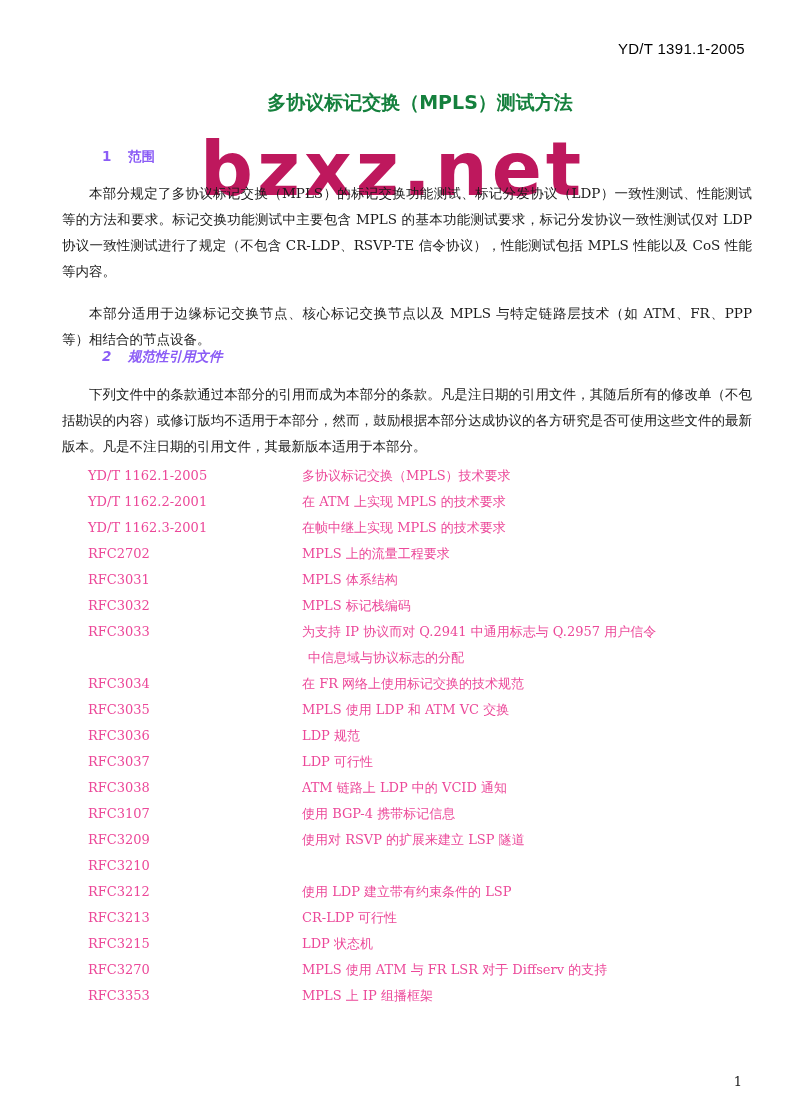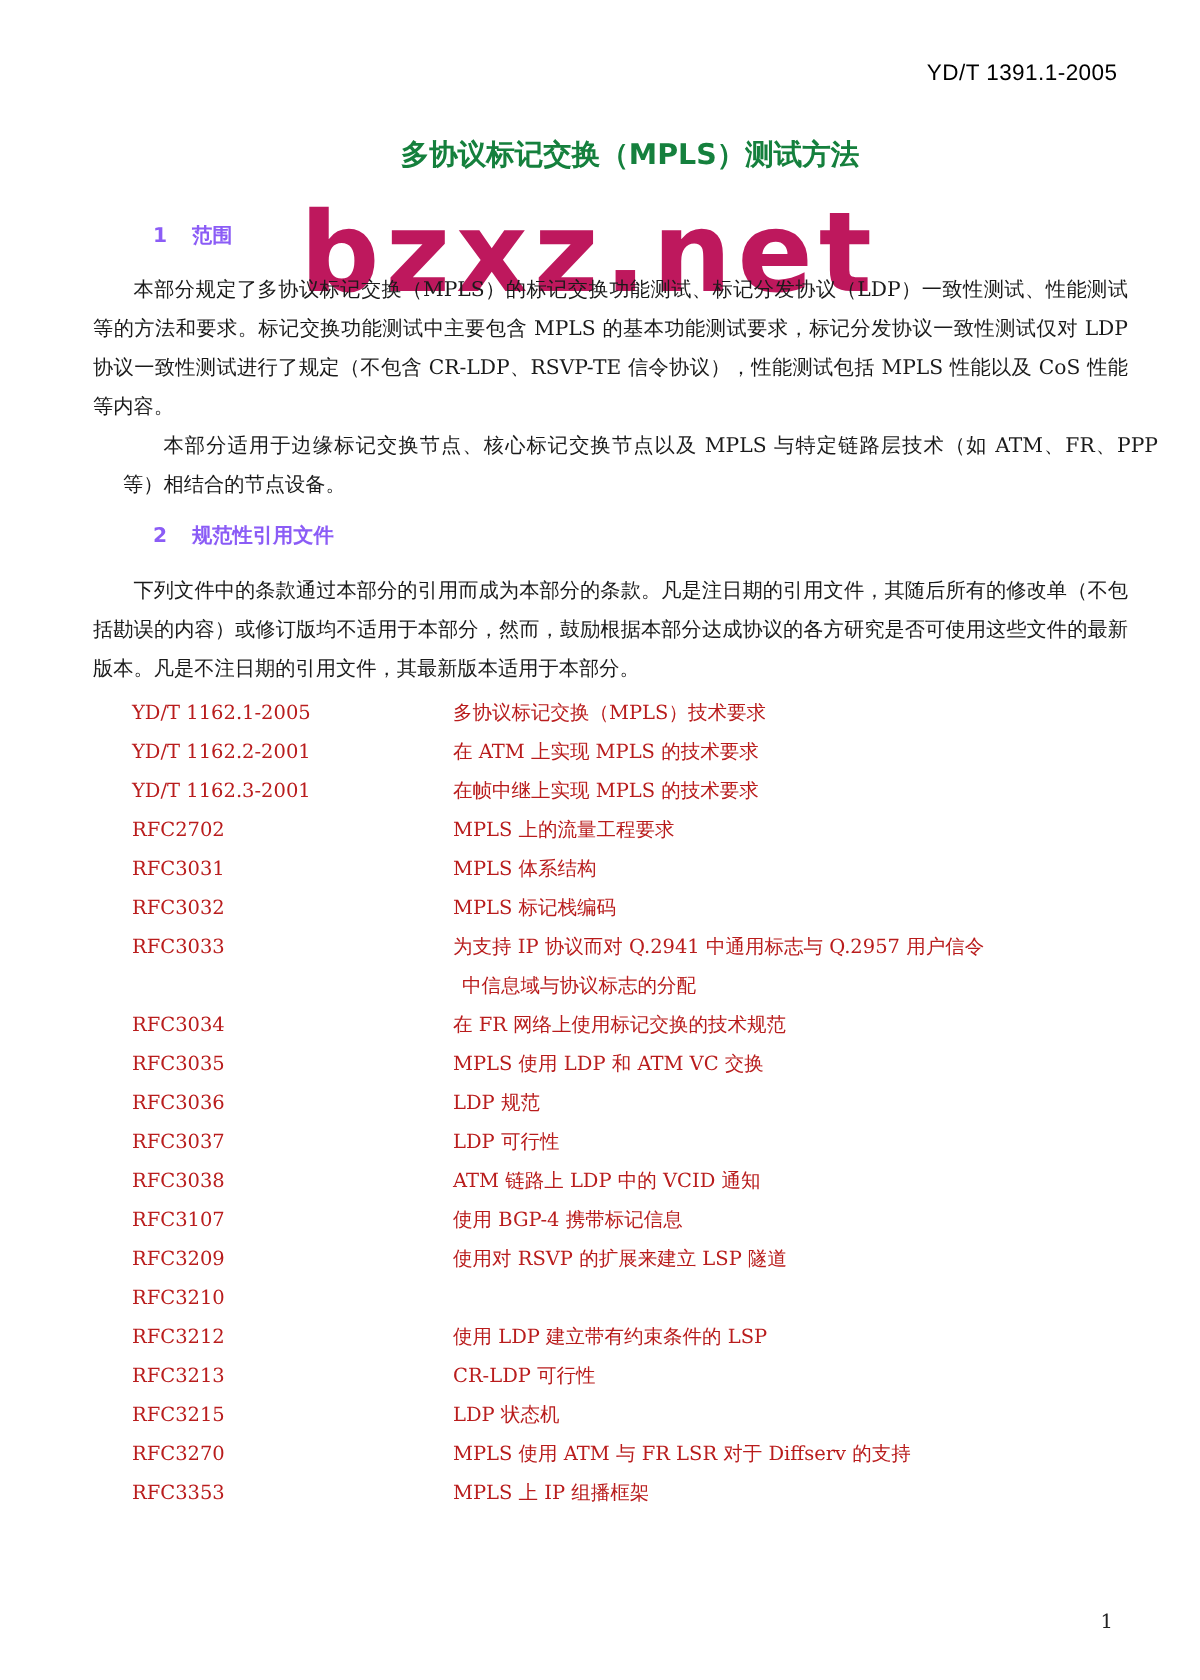--- a/index.html
+++ b/index.html
@@ -11,41 +11,41 @@
            font-family: "DejaVu Sans", sans-serif; font-weight: bold; font-size: 19px; color: #15803d; margin-left: 20px; }
   .watermark { position: absolute; top: 132px; left: 200px; font-family: "DejaVu Sans", sans-serif;
                font-weight: bold; font-size: 74px; color: #be185d; letter-spacing: 4px; line-height: 1; z-index: 0; }
   .content { position: absolute; left: 62px; top: 0; width: 690px; z-index: 1; }
   .heading { position: absolute; left: 0; font-family: "DejaVu Sans", sans-serif; font-weight: bold;
              font-size: 13.5px; color: #8b5cf6; margin-left: 40px; }
   .heading .num { display: inline-block; width: 26px; }
   .para { position: absolute; left: 0; width: 690px; font-size: 13.5px; line-height: 26px;
           text-indent: 27px; text-align: justify; color: #1a1a1a; }
   .refs { position: absolute; left: 26px; top: 463px; width: 660px; }
-  .ref-row { display: flex; font-size: 13px; line-height: 26px; color: #b91c1c; }
+  .ref-row { display: flex; font-size: 13px; line-height: 26px; color: #ec4899; }
   .ref-code { width: 214px; flex: 0 0 214px; }
   .ref-title { flex: 1; }
   .ref-title .cont { display: block; padding-left: 6px; }
   .page-num { position: absolute; right: 58px; top: 1074px; font-size: 13px; color: #222; }
 </style>
 </head>
 <body>
 
 <div class="std-code">YD/T 1391.1-2005</div>
 <div class="title">多协议标记交换（MPLS）测试方法</div>
 <div class="watermark">bzxz.net</div>
 
 <div class="content">
   <div class="heading" style="top:148px;">
     <span class="num">1</span><span>范围</span>
   </div>
   <div class="para" style="top:180px;">本部分规定了多协议标记交换（MPLS）的标记交换功能测试、标记分发协议（LDP）一致性测试、性能测试等的方法和要求。标记交换功能测试中主要包含 MPLS 的基本功能测试要求，标记分发协议一致性测试仅对 LDP 协议一致性测试进行了规定（不包含 CR-LDP、RSVP-TE 信令协议），性能测试包括 MPLS 性能以及 CoS 性能等内容。</div>
-  <div class="para" style="top:284px;margin-left:20px;">本部分适用于边缘标记交换节点、核心标记交换节点以及 MPLS 与特定链路层技术（如 ATM、FR、PPP 等）相结合的节点设备。</div>
+  <div class="para" style="top:300px;">本部分适用于边缘标记交换节点、核心标记交换节点以及 MPLS 与特定链路层技术（如 ATM、FR、PPP 等）相结合的节点设备。</div>
 
-  <div class="heading" style="top:348px;">
+  <div class="heading" style="top:348px;font-style:italic;">
     <span class="num">2</span><span>规范性引用文件</span>
   </div>
   <div class="para" style="top:381px;">下列文件中的条款通过本部分的引用而成为本部分的条款。凡是注日期的引用文件，其随后所有的修改单（不包括勘误的内容）或修订版均不适用于本部分，然而，鼓励根据本部分达成协议的各方研究是否可使用这些文件的最新版本。凡是不注日期的引用文件，其最新版本适用于本部分。</div>
 
   <div class="refs" id="refs">
       <div class="ref-row">
         <span class="ref-code">YD/T 1162.1-2005</span>
         <span class="ref-title"><span>多协议标记交换（MPLS）技术要求</span></span>
       </div>
       <div class="ref-row">

